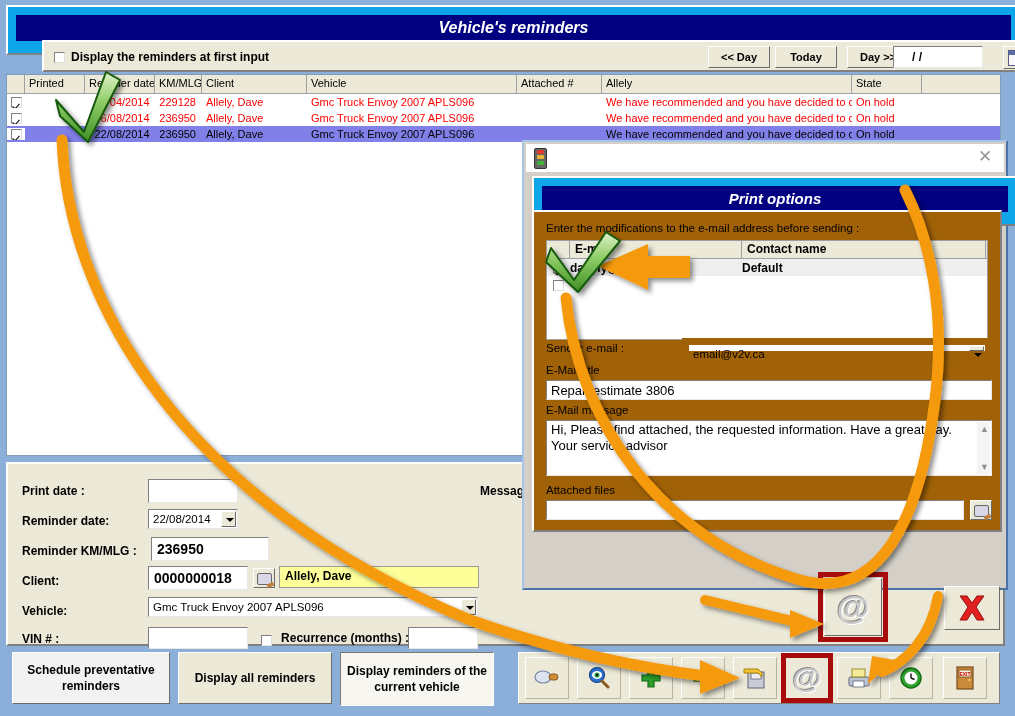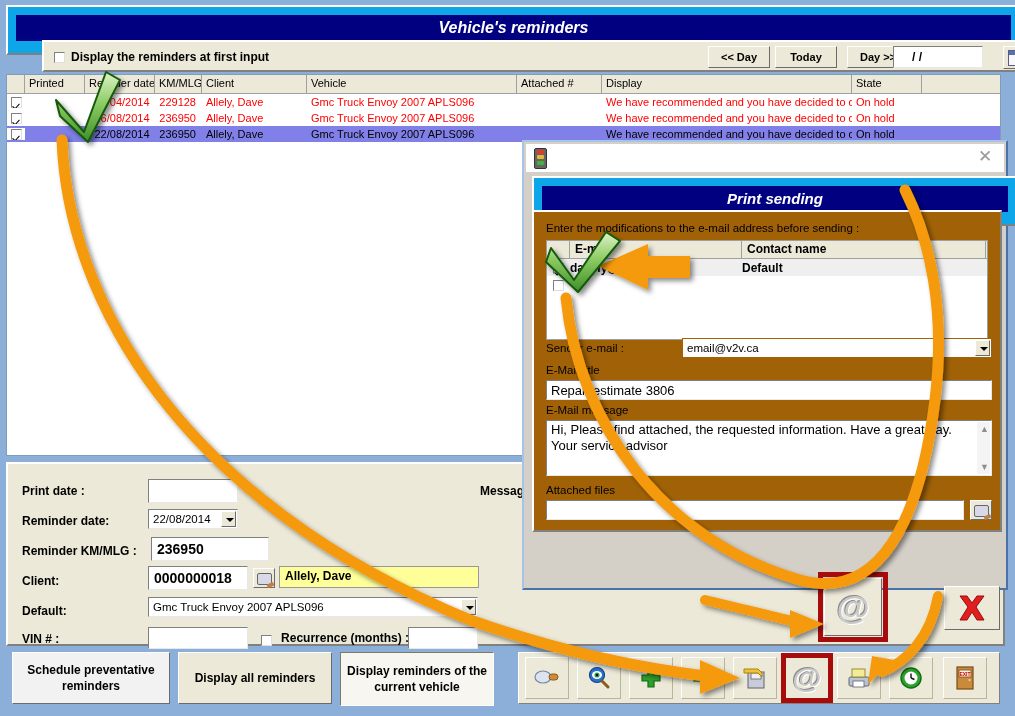--- a/index.html
+++ b/index.html
@@ -150,21 +150,21 @@
   #email-grid{position:absolute;left:12px;top:28px;width:442px;height:100px;
     background:#fff;border:1px solid #9E9E9E;box-sizing:border-box;overflow:hidden;}
   .eg-head{display:flex;height:17px;background:#ECE9D8;border-bottom:1px solid #A0A0A0;
     font-weight:bold;font-size:12px;}
   .eg-head div{border-right:1px solid #A0A0A0;box-sizing:border-box;padding:1px 0 0 5px;}
   .eg-row{display:flex;height:17px;align-items:center;font-weight:bold;font-size:12px;}
   .eg-row.first{background:#EFEFEF;}
   .eg-c0{width:23px;text-align:center;}.eg-c1{width:172px;}.eg-c2{width:244px;}
   .dlg-label{position:absolute;font-size:11.5px;color:#000;}
   #sender-combo{position:absolute;left:148px;top:126px;width:310px;height:20px;
-    background:#fff;border:1px solid #a16207;box-sizing:border-box;}
+    background:#fff;border:7px solid #a16207;box-sizing:border-box;}
   #sender-combo span{display:block;padding:3px 0 0 4px;font-size:11.5px;}
   #title-input{position:absolute;left:12px;top:168px;width:446px;height:20px;}
   #title-input span{display:block;padding:2px 0 0 4px;font-size:13px;}
   #msg-box{position:absolute;left:12px;top:208px;width:446px;height:56px;}
   #msg-box p{margin:0;padding:1px 14px 0 4px;font-size:13px;line-height:15px;}
   .scroll-col{position:absolute;right:1px;top:1px;bottom:1px;width:13px;background:#F4F4F4;}
   .scroll-col .ar{position:absolute;left:3px;color:#8F8F8F;font-size:9px;}
   #att-input{position:absolute;left:12px;top:288px;width:418px;height:20px;}
   #att-btn{position:absolute;left:436px;top:288px;width:22px;height:20px;}
   #dlg-at-btn{position:absolute;left:824px;top:578px;width:58px;height:58px;}
@@ -198,21 +198,21 @@
 
   <div id="grid-wrap">
     <div class="grid-header">
       <div class="gh c-chk"></div>
       <div class="gh c-prt">Printed</div>
       <div class="gh c-date">Remider date</div>
       <div class="gh c-km">KM/MLG</div>
       <div class="gh c-client">Client</div>
       <div class="gh c-veh">Vehicle</div>
       <div class="gh c-vehno">Attached #</div>
-      <div class="gh c-msg">Display</div>
+      <div class="gh c-msg">Allely</div>
       <div class="gh c-state">State</div>
     </div>
 
     <div class="grid-row" style="color:#FF0000">
       <div class="gc c-chk"><span class="cb checked"></span></div>
       <div class="gc c-prt"></div>
       <div class="gc c-date">01/04/2014</div>
       <div class="gc c-km">229128</div>
       <div class="gc c-client">Allely, Dave</div>
       <div class="gc c-veh">Gmc Truck Envoy 2007 APLS096</div>
@@ -259,21 +259,21 @@
     <div class="frm-label" style="left:14px;top:80px">Reminder KM/MLG :</div>
     <div class="frm-input sunken" style="left:143px;top:73px;width:118px;height:24px;font-size:14px;font-weight:bold;padding:3px 0 0 5px">236950</div>
 
     <div class="frm-label" style="left:14px;top:110px">Client:</div>
     <div class="frm-input sunken" style="left:140px;top:102px;width:100px;height:24px;font-size:14px;font-weight:bold;padding:3px 0 0 5px">0000000018</div>
     <div class="btn lookup-btn" style="left:245px;top:104px">
       <div class="lookup-glyph"></div>
     </div>
     <div id="client-name" style="left:271px;top:102px;width:200px;height:22px;border:1px solid #999">Allely, Dave</div>
 
-    <div class="frm-label" style="left:14px;top:140px">Default:</div>
+    <div class="frm-label" style="left:14px;top:140px">Vehicle:</div>
     <div class="frm-input sunken" style="left:140px;top:133px;width:330px;height:20px">
       <span style="display:block;padding:3px 0 0 4px;font-size:11.5px">Gmc Truck Envoy 2007 APLS096</span>
       <span class="combo-arrow"></span>
     </div>
 
     <div class="frm-label" style="left:14px;top:168px">VIN # :</div>
     <div class="frm-input sunken" style="left:140px;top:163px;width:100px;height:22px"></div>
     <div style="position:absolute;left:253px;top:168px">
       <span class="cb"></span>
       <span class="frm-label" style="position:relative;left:6px;top:-1px">Recurrence (months) :</span>
@@ -356,21 +356,21 @@
   <div id="dlg-caption">
     <div id="tl-icon">
       <i style="background:#E03A2F"></i>
         <i style="background:#E8B832"></i>
         <i style="background:#43B33C"></i>
     </div>
     <div id="dlg-close">✕</div>
   </div>
 
   <div id="dlg-title-outer" class="title-outer">
-    <div id="dlg-title" class="title-bar">Print sending</div>
+    <div id="dlg-title" class="title-bar">Print options</div>
   </div>
 
   <div id="dlg-body">
     <div id="email-hint">Enter the modifications to the e-mail address before sending :</div>
 
     <div id="email-grid">
       <div class="eg-head">
         <div class="eg-c0"></div>
         <div class="eg-c1">E-mail</div>
         <div class="eg-c2">Contact name</div>

